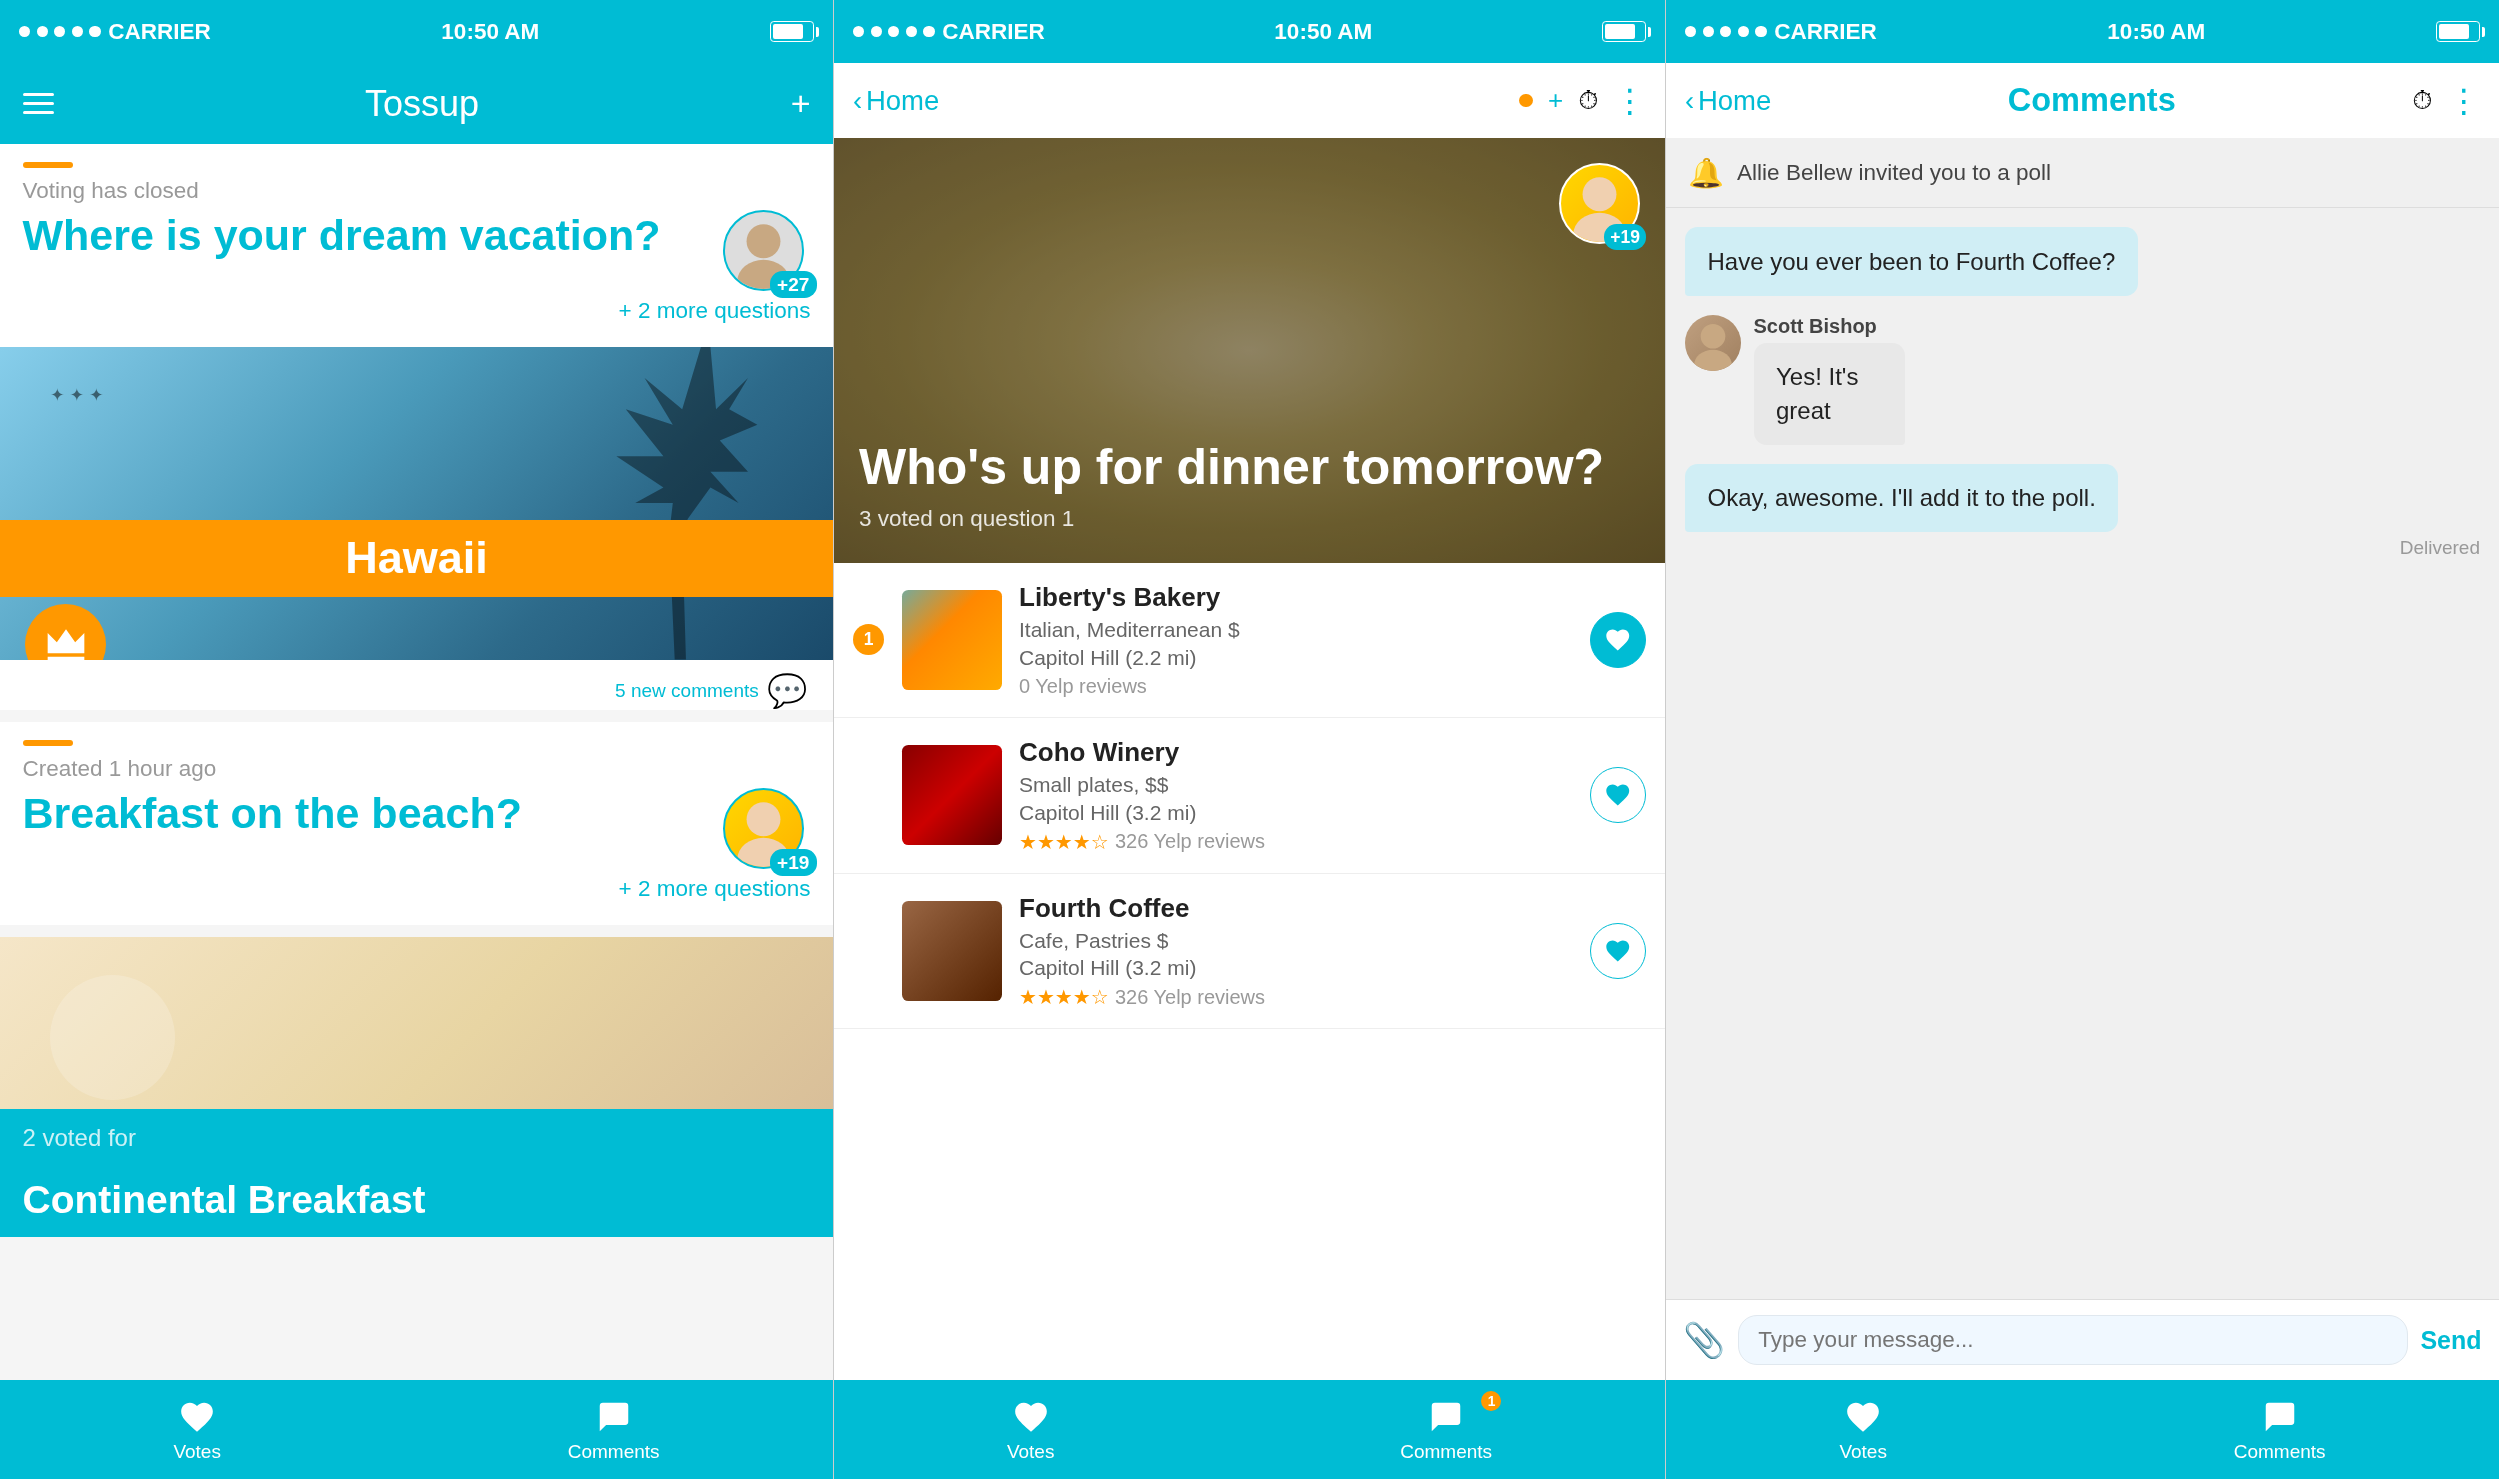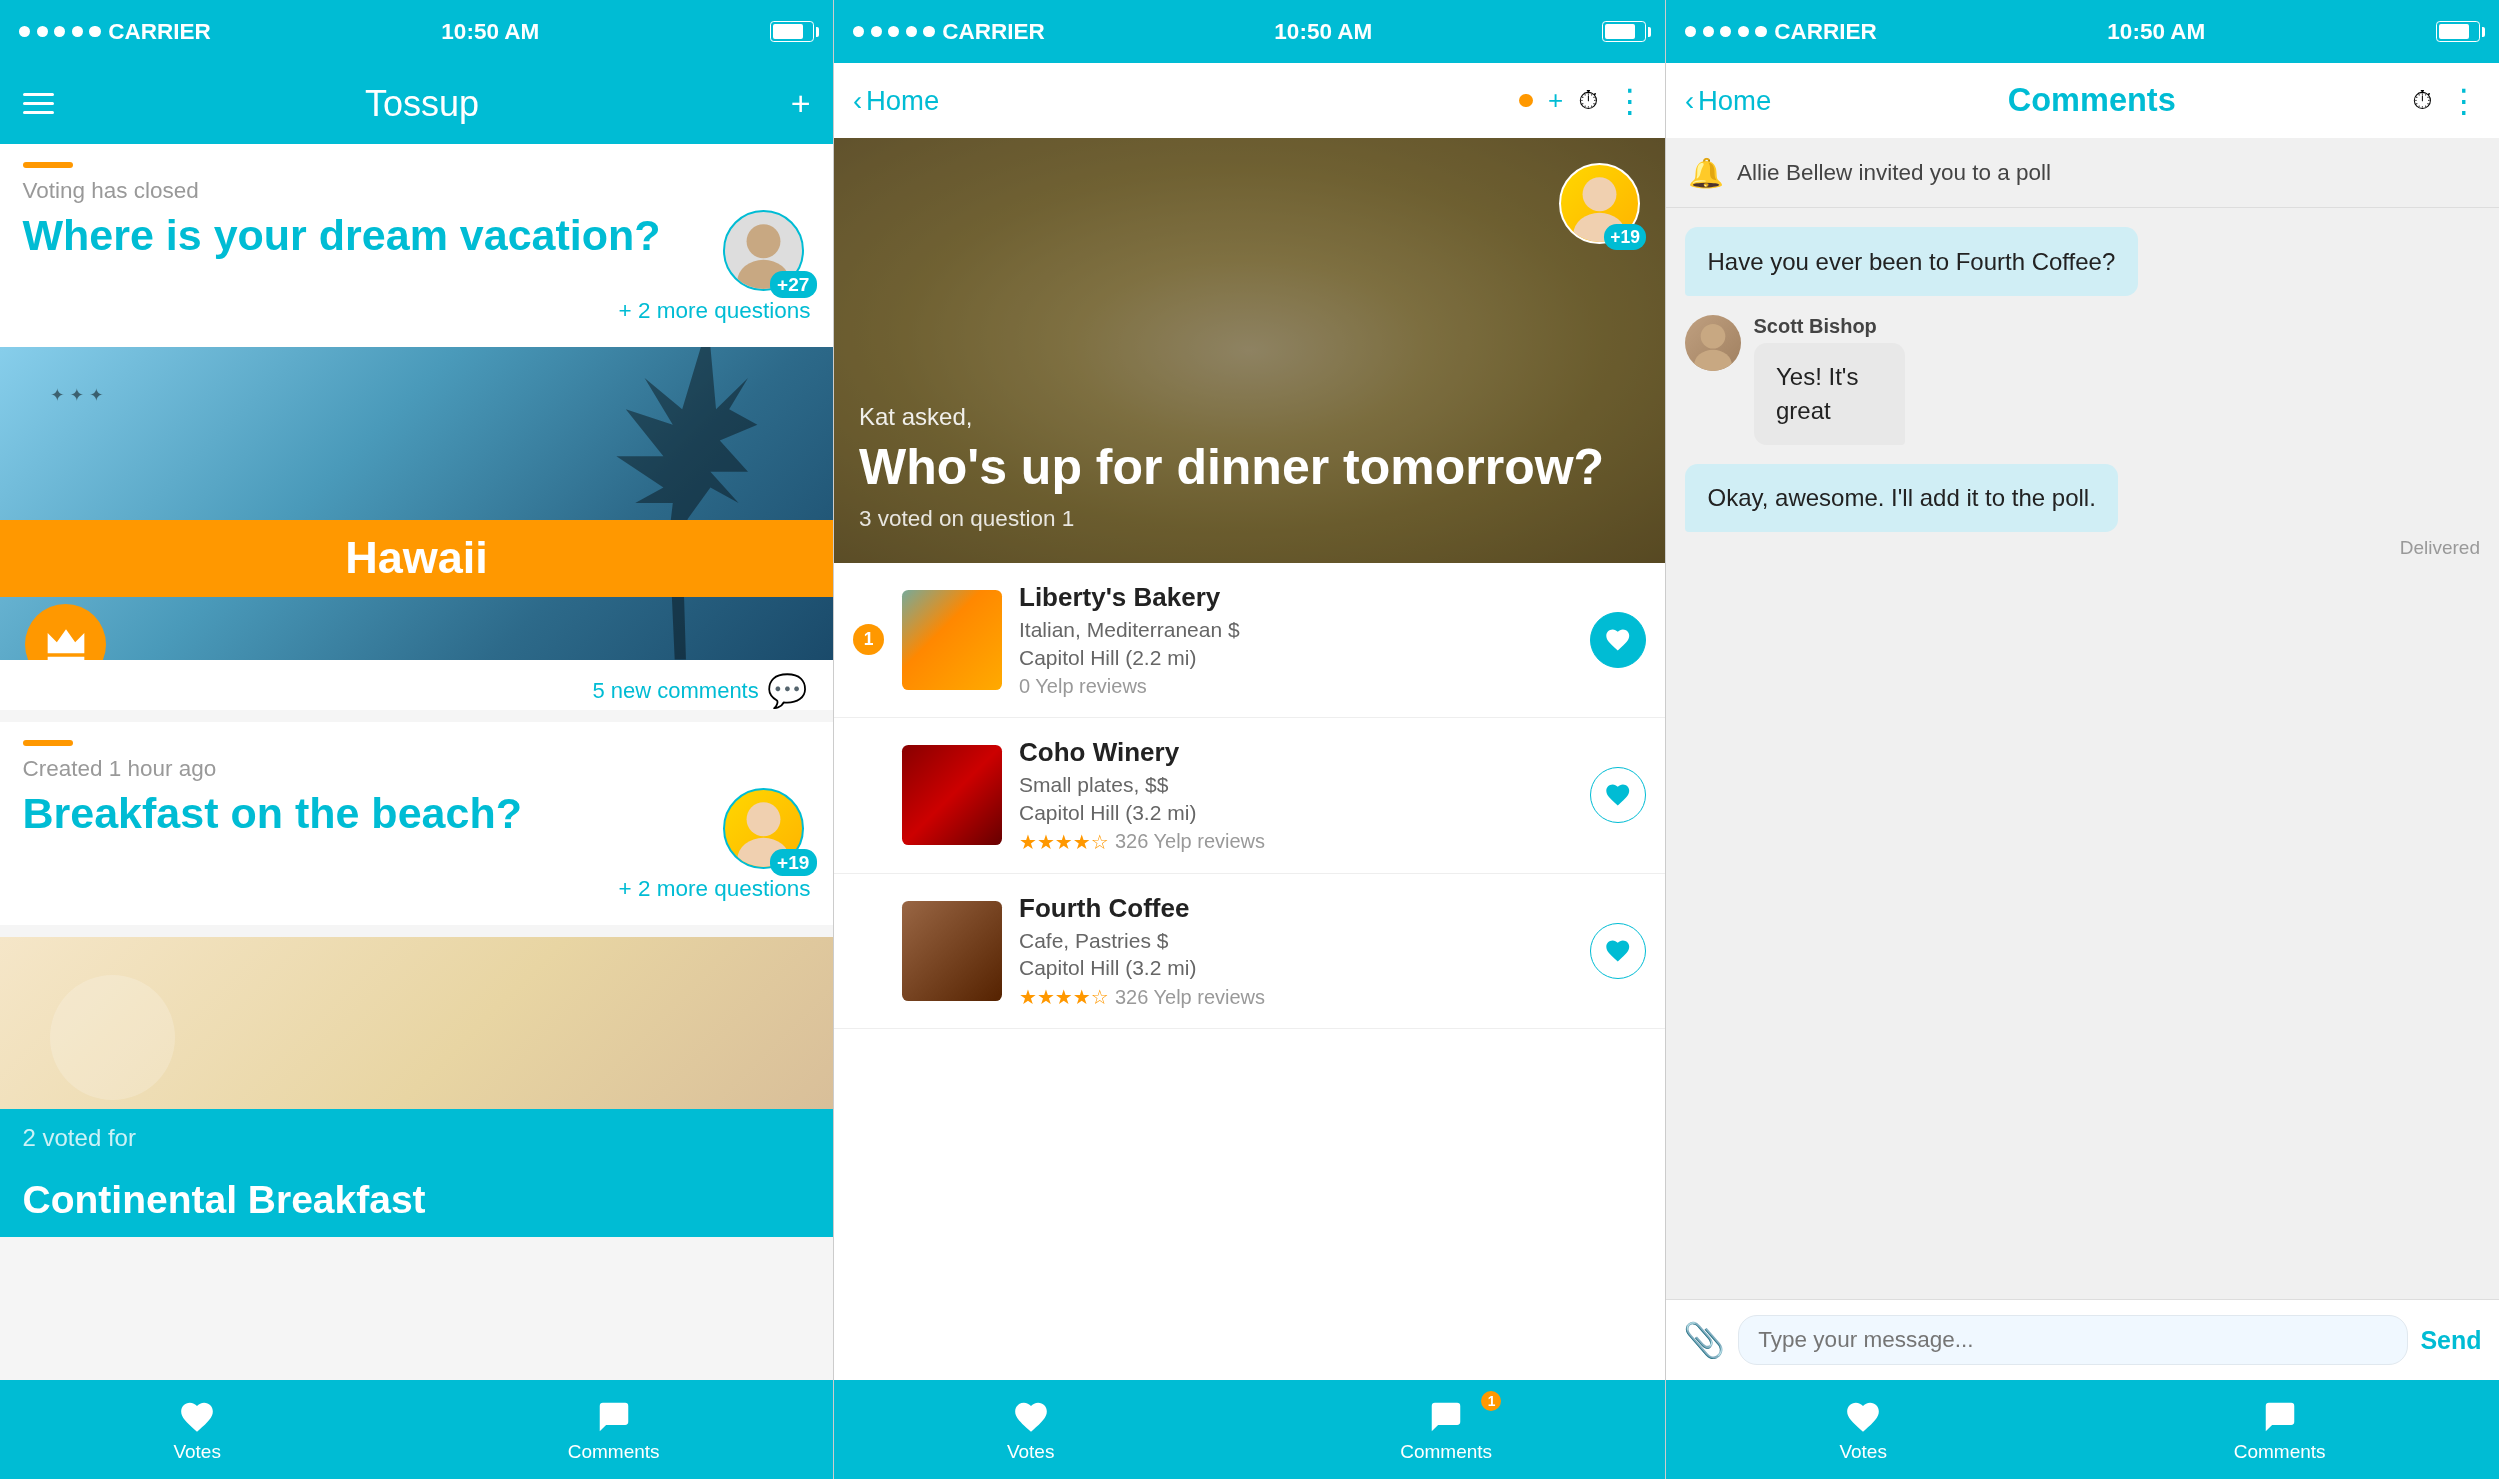--- a/index.html
+++ b/index.html
@@ -374,21 +374,21 @@
           <span class="image-label-text">Hawaii</span>
         </div>
         <div class="crown-badge">
           <svg viewBox="0 0 24 24">
               <path d="M2 19h20v2H2zM2 6l5 5 5-7 5 7 5-5v11H2z"></path>
             </svg>
         </div>
       </div>
       <div class="card-spacer">
         <div style="display:flex;justify-content:flex-end;padding:12.5px 25px;align-items:center;gap:8.8px">
-          <span style="color:#00bcd4;font-size:22px;">5 new comments</span>
+          <span style="color:#00bcd4;font-size:19px;">5 new comments</span>
           <span style="font-size:32.5px;">💬</span>
         </div>
       </div>
     </div>
 
     <div class="poll-card">
       <div class="poll-card-header">
         <div class="created-bar"></div>
         <p class="created-text">Created 1 hour ago</p>
         <div class="poll-question-row">
@@ -461,21 +461,20 @@
     <div style="flex:1"></div>
     <span class="orange-dot"></span>
     <span style="color:#00bcd4;font-size:26px;cursor:pointer">+</span>
     <span style="font-size:26px;cursor:pointer">⏱</span>
     <span style="color:#00bcd4;font-size:32.5px;cursor:pointer">⋮</span>
   </div>
 
   <div class="hero-image">
     <div class="pasta-bg"></div>
     <div class="hero-overlay">
-      <p class="hero-sub">Kat asked,</p>
       <p class="hero-title">Who's up for dinner tomorrow?</p>
       <p class="hero-vote">3 voted on question 1</p>
     </div>
     <div class="hero-avatar">
       <div class="hero-avatar-circle">
         <svg viewBox="0 0 100 100">
             <circle cx="50" cy="38" r="22" fill="#f0d0b0"></circle>
             <ellipse cx="50" cy="90" rx="34" ry="28" fill="#f0d0b0"></ellipse>
           </svg>
       </div>

